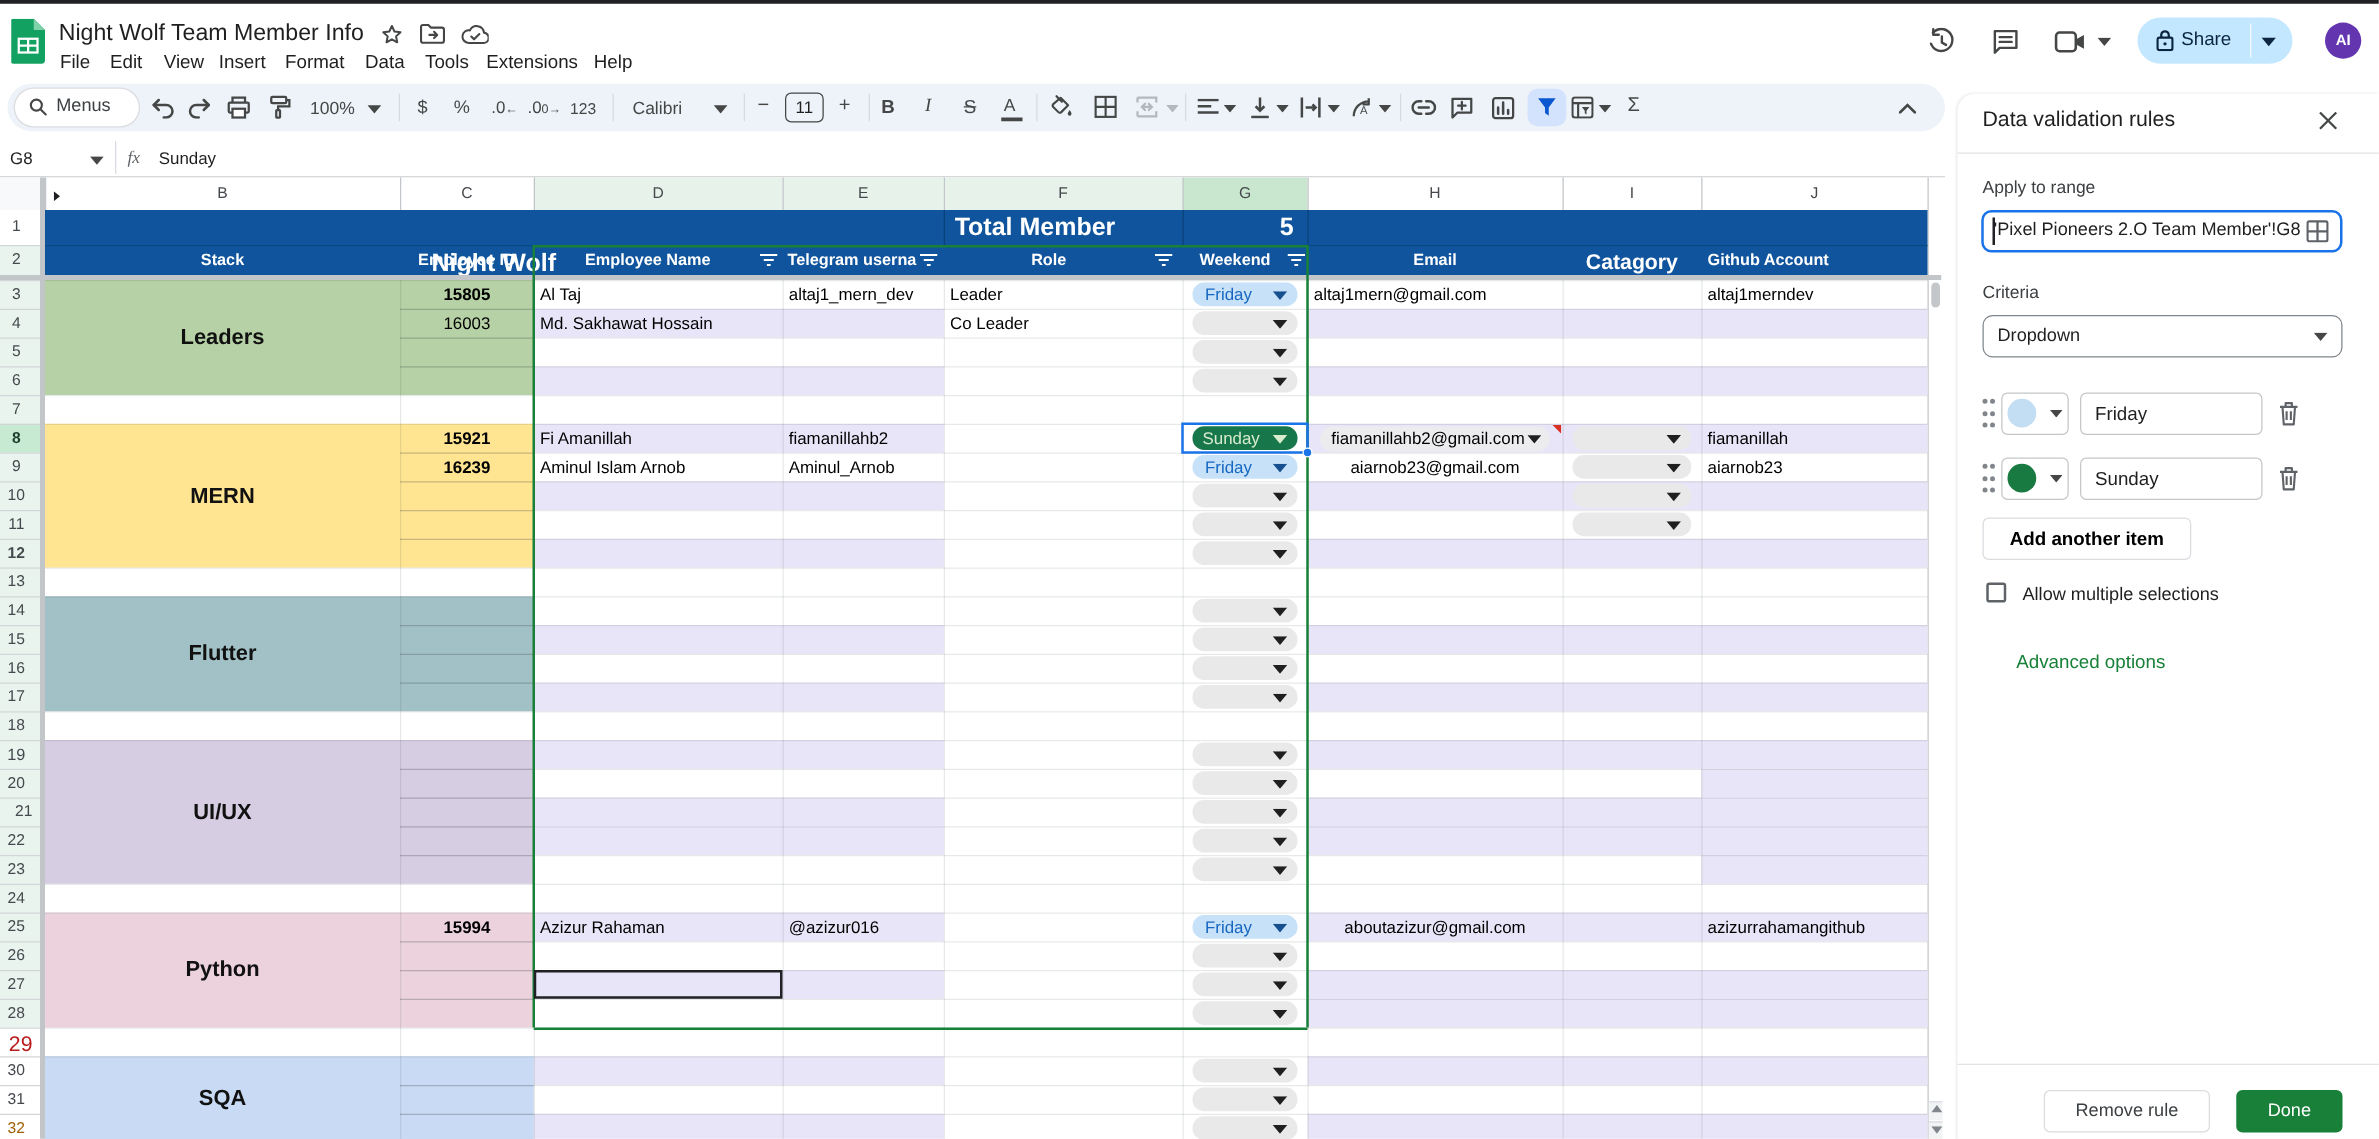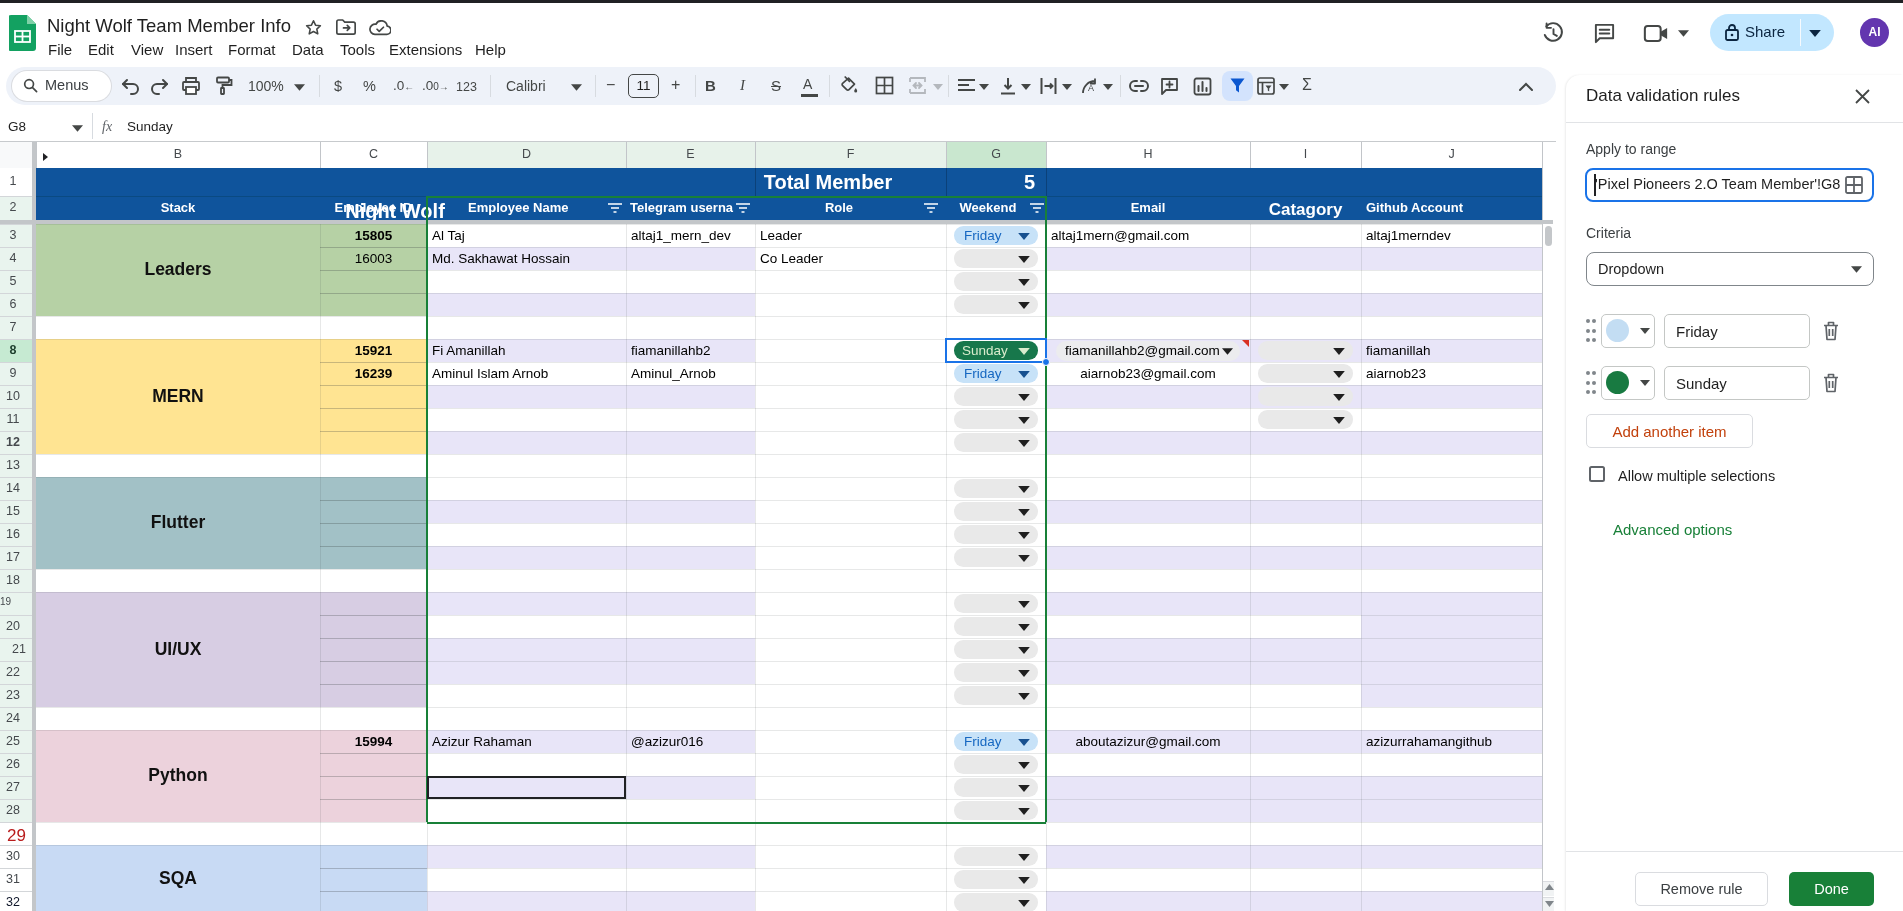--- a/index.html
+++ b/index.html
@@ -243,34 +243,34 @@
 <div class="txt" style="left:0px;top:365.5px;width:26px;text-align:center;font-size:12.5px;color:#45494d;font-weight:normal;">9</div>
 <div class="txt" style="left:0px;top:388.5px;width:26px;text-align:center;font-size:12.5px;color:#45494d;font-weight:normal;">10</div>
 <div class="txt" style="left:0px;top:411.5px;width:26px;text-align:center;font-size:12.5px;color:#45494d;font-weight:normal;">11</div>
 <div class="txt" style="left:0px;top:434.5px;width:26px;text-align:center;font-size:12.5px;color:#45494d;font-weight:bold;">12</div>
 <div class="txt" style="left:0px;top:457.5px;width:26px;text-align:center;font-size:12.5px;color:#45494d;font-weight:normal;">13</div>
 <div class="txt" style="left:0px;top:480.5px;width:26px;text-align:center;font-size:12.5px;color:#45494d;font-weight:normal;">14</div>
 <div class="txt" style="left:0px;top:503.5px;width:26px;text-align:center;font-size:12.5px;color:#45494d;font-weight:normal;">15</div>
 <div class="txt" style="left:0px;top:526.5px;width:26px;text-align:center;font-size:12.5px;color:#45494d;font-weight:normal;">16</div>
 <div class="txt" style="left:0px;top:549.5px;width:26px;text-align:center;font-size:12.5px;color:#45494d;font-weight:normal;">17</div>
 <div class="txt" style="left:0px;top:572.5px;width:26px;text-align:center;font-size:12.5px;color:#45494d;font-weight:normal;">18</div>
-<div class="txt" style="left:0px;top:595.5px;width:26px;text-align:left;font-size:10px;color:#45494d;font-weight:normal;">19</div>
+<div class="txt" style="left:0px;top:595.5px;width:26px;text-align:center;font-size:13px;color:#45494d;font-weight:normal;">19</div>
 <div class="txt" style="left:0px;top:618.5px;width:26px;text-align:center;font-size:12.5px;color:#45494d;font-weight:normal;">20</div>
 <div class="txt" style="left:0px;top:641.5px;width:26px;text-align:right;font-size:12.5px;color:#45494d;font-weight:normal;">21</div>
 <div class="txt" style="left:0px;top:664.5px;width:26px;text-align:center;font-size:12.5px;color:#45494d;font-weight:normal;">22</div>
 <div class="txt" style="left:0px;top:687.5px;width:26px;text-align:center;font-size:12.5px;color:#45494d;font-weight:normal;">23</div>
 <div class="txt" style="left:0px;top:710.5px;width:26px;text-align:center;font-size:12.5px;color:#45494d;font-weight:normal;">24</div>
 <div class="txt" style="left:0px;top:733.5px;width:26px;text-align:center;font-size:12.5px;color:#45494d;font-weight:normal;">25</div>
 <div class="txt" style="left:0px;top:756.5px;width:26px;text-align:center;font-size:12.5px;color:#45494d;font-weight:normal;">26</div>
 <div class="txt" style="left:0px;top:779.5px;width:26px;text-align:center;font-size:12.5px;color:#45494d;font-weight:normal;">27</div>
 <div class="txt" style="left:0px;top:802.5px;width:26px;text-align:center;font-size:12.5px;color:#45494d;font-weight:normal;">28</div>
 <div class="txt" style="left:0px;top:825.5px;width:26px;text-align:right;font-size:17px;color:#b91c1c;font-weight:normal;">29</div>
 <div class="txt" style="left:0px;top:848.5px;width:26px;text-align:center;font-size:12.5px;color:#45494d;font-weight:normal;">30</div>
 <div class="txt" style="left:0px;top:871.5px;width:26px;text-align:center;font-size:12.5px;color:#45494d;font-weight:normal;">31</div>
-<div class="txt" style="left:0px;top:894.5px;width:26px;text-align:center;font-size:12.5px;color:#0f172a;font-weight:normal;">32</div>
+<div class="txt" style="left:0px;top:894.5px;width:26px;text-align:center;font-size:12.5px;color:#a16207;font-weight:normal;">32</div>
 <div class="a" style="left:0;top:224.0px;width:31.5px;height:1px;background:#d3d6d9;"></div>
 <div class="a" style="left:0;top:247.0px;width:31.5px;height:1px;background:#d3d6d9;"></div>
 <div class="a" style="left:0;top:270.0px;width:31.5px;height:1px;background:#d3d6d9;"></div>
 <div class="a" style="left:0;top:293.0px;width:31.5px;height:1px;background:#d3d6d9;"></div>
 <div class="a" style="left:0;top:316.0px;width:31.5px;height:1px;background:#d3d6d9;"></div>
 <div class="a" style="left:0;top:339.0px;width:31.5px;height:1px;background:#d3d6d9;"></div>
 <div class="a" style="left:0;top:362.0px;width:31.5px;height:1px;background:#d3d6d9;"></div>
 <div class="a" style="left:0;top:385.0px;width:31.5px;height:1px;background:#d3d6d9;"></div>
 <div class="a" style="left:0;top:408.0px;width:31.5px;height:1px;background:#d3d6d9;"></div>
 <div class="a" style="left:0;top:431.0px;width:31.5px;height:1px;background:#d3d6d9;"></div>
@@ -647,21 +647,21 @@
 <div class="a" style="left:1606px;top:371.0px;width:23px;height:23px;border-radius:50%;background:#187a41;"></div>
 <svg class="a" style="left:1640px;top:379.5px;" width="10" height="6" viewBox="0 0 10 6">
       <path d="M0 0 h10 l-5 6 z" fill="#444746"></path>
     </svg>
 <div class="a" style="left:1664px;top:365.5px;width:146px;height:34px;border:1px solid #c4c7c5;border-radius:5px;"></div>
 <div class="txt" style="left:1676px;top:374.5px;font-size:15px;color:#1f1f1f;">Sunday</div>
 <svg class="a" style="left:1823px;top:372.5px;" width="16" height="20" viewBox="0 0 16 20" fill="none" stroke="#5f6368" stroke-width="1.7">
 <path d="M1 4.5 h14 M5.5 4.5 V1.5 h5 v3 M3 4.5 l1 14 h8 L13 4.5 M6.3 8 v7 M9.7 8 v7" stroke-linejoin="round"></path>
     </svg>
 <div class="a" style="left:1586px;top:414px;width:167px;height:34px;border:1px solid #dadce0;border-radius:5px;"></div>
-<div class="txt" style="left:1586px;top:422.5px;width:167px;text-align:center;font-size:15px;font-weight:400;color:#c2410c;">Add another item</div>
+<div class="txt" style="left:1586px;top:422.5px;width:167px;text-align:center;font-size:15px;font-weight:700;color:#000000;">Add another item</div>
 <div class="a" style="left:1589px;top:466px;width:16px;height:16px;border:2px solid #5f6368;border-radius:2.5px;"></div>
 <div class="txt" style="left:1618px;top:467.5px;font-size:14.5px;color:#1f1f1f;">Allow multiple selections</div>
 <div class="txt" style="left:1613px;top:521px;font-size:15px;font-weight:500;color:#188038;">Advanced options</div>
 <div class="a" style="left:1566px;top:851px;width:337px;height:1px;background:#e1e3e6;"></div>
 <div class="a" style="left:1635px;top:872px;width:133px;height:34px;border:1px solid #dadce0;border-radius:5px;"></div>
 <div class="txt" style="left:1635px;top:880.5px;width:133px;text-align:center;font-size:14.5px;font-weight:500;color:#3c4043;">Remove rule</div>
 <div class="a" style="left:1789px;top:872px;width:85px;height:34px;border-radius:5px;background:#188038;"></div>
 <div class="txt" style="left:1789px;top:880.5px;width:85px;text-align:center;font-size:14.5px;font-weight:500;color:#fff;">Done</div>
 </div>
 </body></html>

